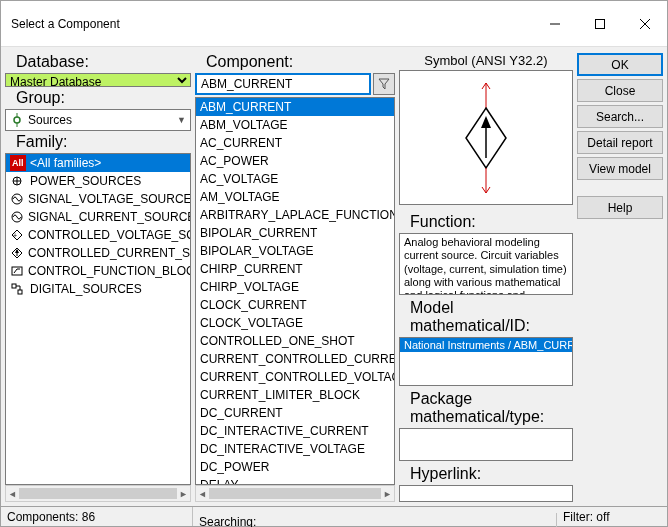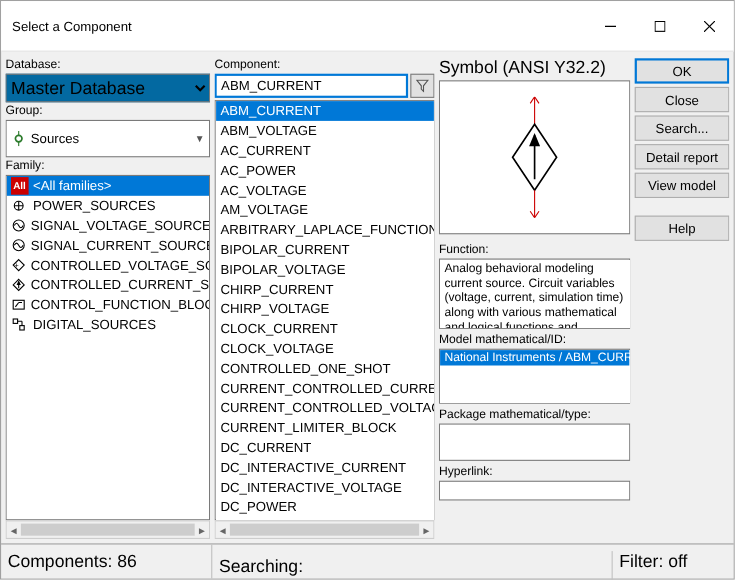--- a/index.html
+++ b/index.html
@@ -76,29 +76,29 @@
     overflow: hidden;
   }
   .col-buttons {
     width: 86px;
     display: flex;
     flex-direction: column;
     gap: 3px;
     padding-top: 2px;
   }
   .label {
-    font-size: 11px;
-    margin: 2px 0;
+    font-size: 16px;
+    margin: 2px 11px;
   }
   select {
     font-family: inherit;
-    font-size: 16px;
-    height: 26px;
-    border: 1px solid #7a7a7a;
-    background: #0369a1;
+    font-size: 12px;
+    height: 14px;
+    border: 1px solid #7a7a7a;
+    background: #bef264;
   }
   .listbox {
     flex: 1;
     background: #fff;
     border: 1px solid #7a7a7a;
     overflow-y: scroll;
     overflow-x: hidden;
     min-height: 0;
   }
   .listbox .item {
@@ -150,22 +150,22 @@
     background: #e1e1e1;
     font-family: inherit;
     font-size: 12px;
     cursor: default;
     padding: 0;
   }
   .btn.default {
     border: 2px solid #0078d7;
   }
   .symbol-label {
-    text-align: left;
-    font-size: 16px;
+    text-align: center;
+    font-size: 13px;
     margin: 2px 0;
   }
   .symbol-box {
     height: 140px;
     background: #fff;
     border: 1px solid #7a7a7a;
     display: flex;
     align-items: center;
     justify-content: center;
     margin-bottom: 6px;
@@ -216,40 +216,40 @@
     font-size: 9px;
     color: #666;
   }
   .hscroll-thumb {
     flex:1;
     margin: 0 2px;
     height: 11px;
     background: #cdcdcd;
   }
   .statusbar {
-    height: 32px;
+    height: 20px;
     border-top: 1px solid #a0a0a0;
     display: flex;
     align-items: center;
-    font-size: 16px;
+    font-size: 12px;
   }
   .status-seg {
     padding: 0 6px;
     border-right: 1px solid #c0c0c0;
     height: 100%;
     display: flex;
     align-items: center;
   }
   .status-seg.wide { flex: 1; margin-top: 11px; }
   .status-seg.right { border-right: none; margin-left: auto; width: 110px; }
   .group-select {
     display: flex;
     align-items: center;
     gap: 4px;
-    height: 34px;
+    height: 22px;
     border: 1px solid #7a7a7a;
     background: #fff;
     padding: 0 4px;
   }
   .group-select .gicon {
     width: 14px; height: 14px;
     display: inline-flex; align-items:center; justify-content:center;
     font-size: 11px;
   }
   .group-select .gtext { flex: 1; }

